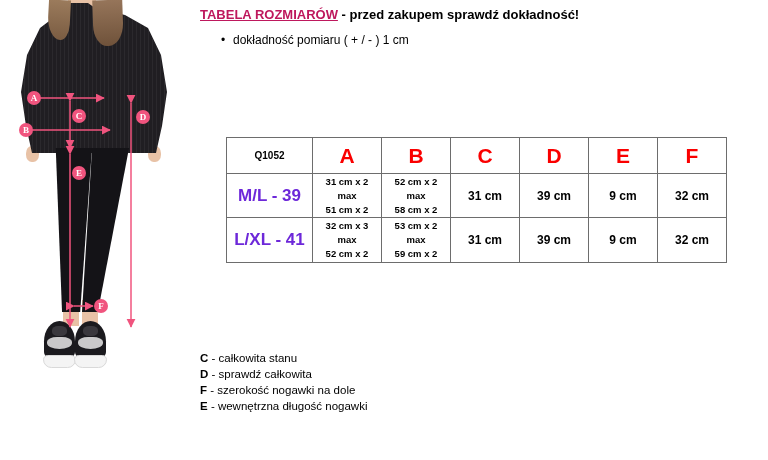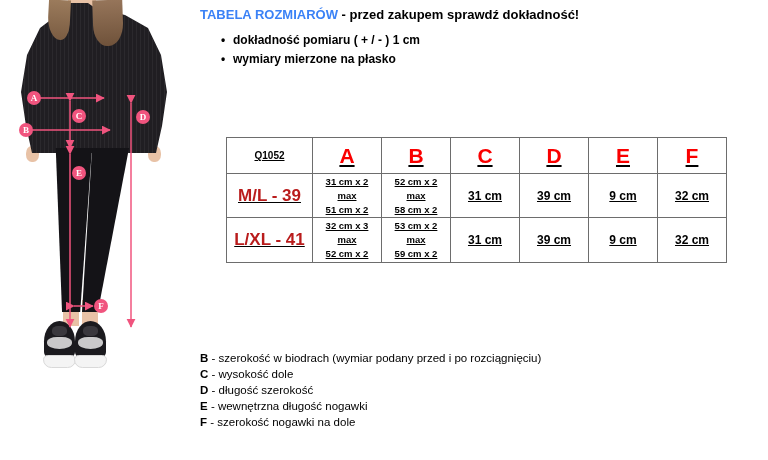--- a/index.html
+++ b/index.html
@@ -43,37 +43,37 @@
           background:#f4f4f4; border:1px solid #d9d9d9; border-radius:5px 5px 9px 9px; }
 
   
   #arrows { position:absolute; left:0; top:0; z-index:4; }
   .ann { position:absolute; width:14px; height:14px; border-radius:50%; background:#f0547e;
          color:#fff; font-family:"Liberation Serif", serif; font-weight:bold; font-size:9px;
          display:flex; align-items:center; justify-content:center; z-index:5; }
 
   
   #title { position:absolute; left:200px; top:7px; font-size:13px; font-weight:bold; color:#000; }
-  #title .red { color:#3b82f6; }
+  #title .red { color:#be185d; text-decoration:underline; }
   #bullets { position:absolute; left:221px; top:31px; list-style:none; }
-  #bullets li { font-size:12px; font-weight:bold; color:#000; line-height:19px; padding-left:12px; position:relative; }
+  #bullets li { font-size:12px; font-weight:normal; color:#000; line-height:19px; padding-left:12px; position:relative; }
   #bullets li::before { content:"•"; position:absolute; left:0; top:0; }
 
   
   #size-table { position:absolute; left:226px; top:137px; width:500px;
-          border-collapse:collapse; table-layout:fixed;text-decoration:underline; }
+          border-collapse:collapse; table-layout:fixed; }
   #size-table td, #size-table th { border:1px solid #6d6d6d; text-align:center; vertical-align:middle; padding:0; }
   #size-table col.c-size { width:86px; }
   #size-table col.c-data { width:69px; }
   #size-table tr.head { height:36px; }
   #size-table tr.r1 { height:44px; }
   #size-table tr.r2 { height:45px; }
   .code { font-size:10px; font-weight:bold; color:#000; }
   .colhead { font-size:21px; font-weight:bold; color:#fa0000; font-family:"Liberation Sans", sans-serif; }
-  .sizelabel { font-size:17px; font-weight:bold; color:#b91c1c; }
+  .sizelabel { font-size:17px; font-weight:bold; color:#6d28d9; }
   .cell { font-size:9.5px; font-weight:bold; color:#000; line-height:14px; white-space:pre-line; }
   .cell.single { font-size:12px; }
 
   
   #legend { position:absolute; left:200px; top:350px; }
   #legend .row { font-size:11.5px; color:#000; line-height:16px; }
   #legend .row b { font-weight:bold; }
 </style>
 </head>
 <body>
@@ -124,21 +124,20 @@
     <span class="ann" style="left:136px; top:110px;">D</span>
     <span class="ann" style="left:72px; top:166px;">E</span>
     <span class="ann" style="left:94px; top:299px;">F</span>
   </div>
 
   <div id="title">
     <span class="red">TABELA ROZMIARÓW</span><span> - przed zakupem sprawdź dokładność!</span>
   </div>
   <ul id="bullets">
     <li>dokładność pomiaru ( + / - ) 1 cm</li>
-    <li>wymiary mierzone na płasko</li>
   </ul>
 
   <table id="size-table">
     <colgroup>
       <col class="c-size">
         <col class="c-data">
         <col class="c-data">
         <col class="c-data">
       <col class="c-data">
         <col class="c-data">
@@ -177,20 +176,19 @@
 59 cm x 2</td>
         <td class="cell single">31 cm</td>
         <td class="cell single">39 cm</td>
         <td class="cell single">9 cm</td>
         <td class="cell single">32 cm</td>
       </tr>
     </tbody>
   </table>
 
   <div id="legend">
-    <div class="row"><b>B</b> <span>- szerokość w biodrach (wymiar podany przed i po rozciągnięciu)</span></div>
-    <div class="row"><b>C</b> <span>- wysokość dole</span></div>
-    <div class="row"><b>D</b> <span>- długość szerokość</span></div>
+    <div class="row"><b>C</b> <span>- całkowita stanu</span></div>
+    <div class="row"><b>D</b> <span>- sprawdź całkowita</span></div>
+    <div class="row"><b>F</b> <span>- szerokość nogawki na dole</span></div>
     <div class="row"><b>E</b> <span>- wewnętrzna długość nogawki</span></div>
-    <div class="row"><b>F</b> <span>- szerokość nogawki na dole</span></div>
   </div>
 
 </div>
 
 </body></html>

